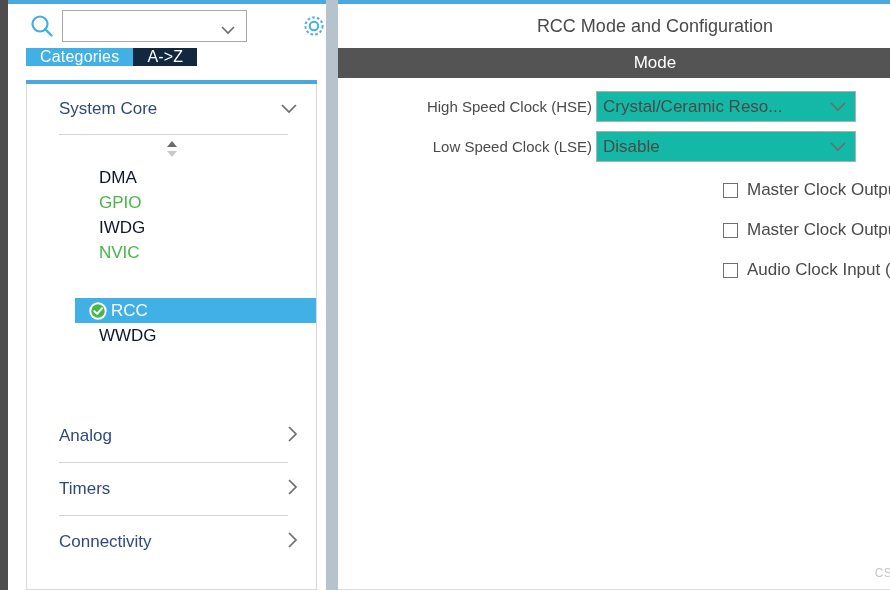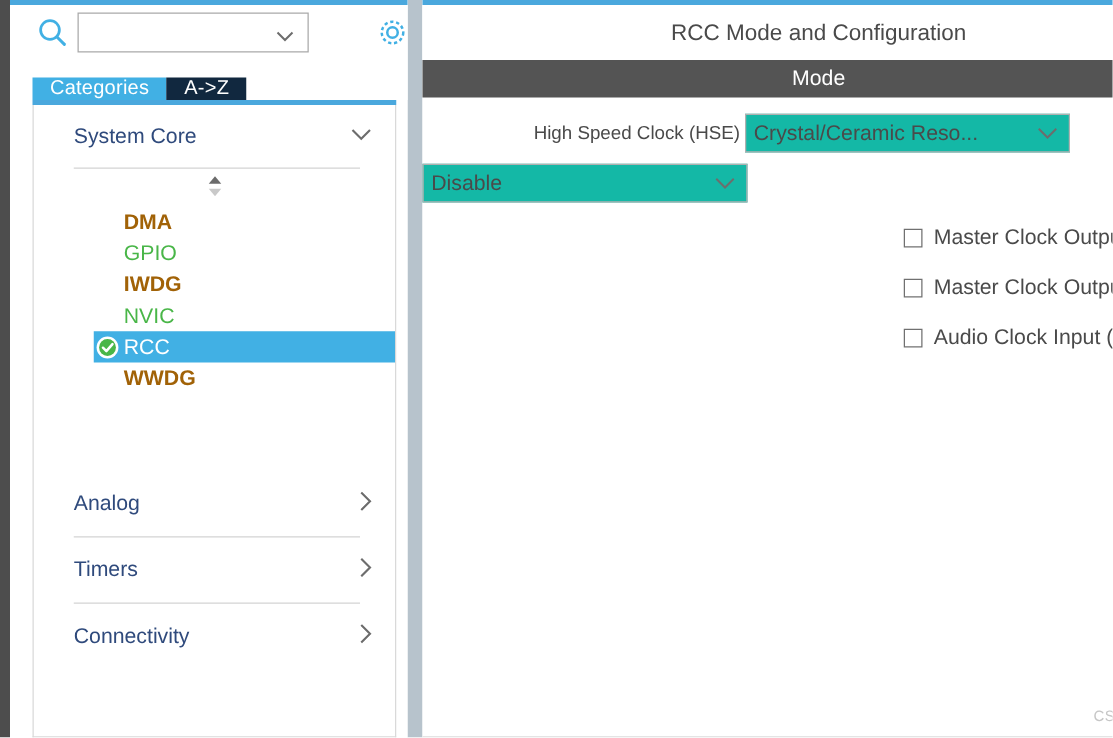--- a/index.html
+++ b/index.html
@@ -61,21 +61,21 @@
   .combo-chevron { width: 16px; height: 10px; display:block; }
   .gear-icon {
     position: absolute;
     left: 291px; top: 7px;
     width: 30px; height: 30px;
   }
 
   .tabs-row {
     height: 32px;
     display: flex;
-    align-items: flex-end;
+    align-items: flex-start;
     padding-left: 18px;
     background: #ffffff;
   }
   .tab {
     display: flex; align-items: center; justify-content: center;
     padding: 0 14px;
     font-size: 16px;
     letter-spacing: .2px;
     cursor: default;
   }
@@ -122,26 +122,27 @@
   .item-list { padding-top: 2px; }
   .item {
     height: 25px;
     display: flex;
     align-items: center;
     padding-left: 48px;
     font-size: 17px;
     position: relative;
   }
   .item .label { margin-left: 2px; }
-  .item-plain  { color: #a16207; font-weight: bold; }
+  .item-plain  { color: #0f172a; }
   .item-green  { color: #49b648; }
   .item-sel {
     background: #41b0e4;
     margin-left: 48px;
-    padding-left: 0;
+    padding-left: 12px;
+    margin-top: 33px;
   }
   .item-sel .label { color: #ffffff; }
   .icon-slot { width: 22px; height: 22px; flex: 0 0 22px; display: flex; align-items:center; justify-content:center; }
   .icon-spacer { width: 22px; flex: 0 0 22px; }
 
   .cat-row {
     height: 52px;
     display: flex; align-items: center; justify-content: space-between;
     padding: 0 18px 0 32px;
     font-size: 17px;
@@ -403,20 +404,21 @@
           <span>Crystal/Ceramic Reso...</span>
           <span>
             <svg viewBox="0 0 18 11" width="18" height="11">
               <polyline points="2,2 9,9 16,2" fill="none" stroke="#6d6d6d" stroke-width="1.6"></polyline>
             </svg>
           </span>
         </div>
       </div>
 
       <div class="field-row">
+        <div class="field-label">Low Speed Clock (LSE)</div>
         <div class="field-select">
           <span>Disable</span>
           <span>
             <svg viewBox="0 0 18 11" width="18" height="11">
               <polyline points="2,2 9,9 16,2" fill="none" stroke="#6d6d6d" stroke-width="1.6"></polyline>
             </svg>
           </span>
         </div>
       </div>
 

